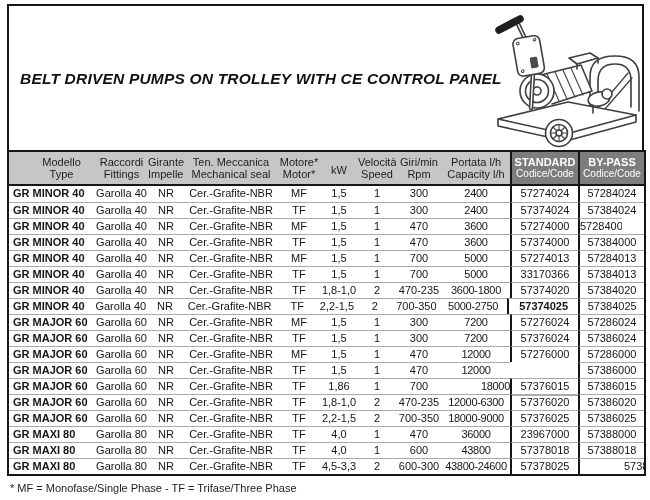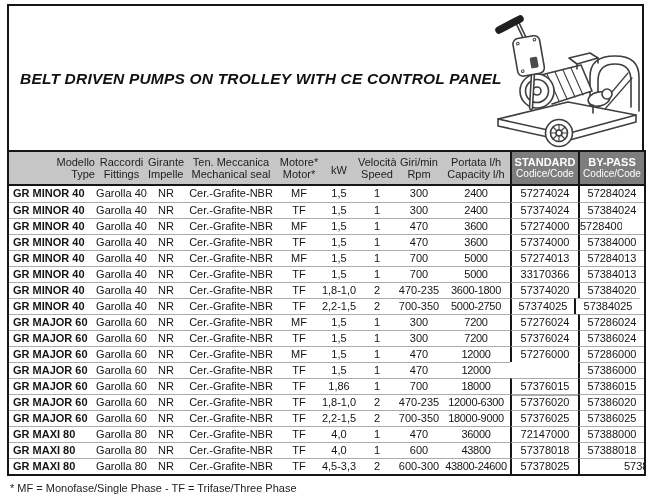--- a/index.html
+++ b/index.html
@@ -16,21 +16,21 @@
   .ptable { position:absolute; left:7px; top:150px; width:639px;
     border:2px solid #161616; background:#fff; }
   .thead { display:flex; height:34px; border-bottom:2px solid #161616; }
   .hcell { background:#c6c6c6; font-size:11px; line-height:12px; padding-top:4px;
     text-align:center; color:#1d1d1d; overflow:hidden; }
   .hcell.dark { background:#7d7d7d; color:#ffffff; }
   .hcell.dark .l1 { font-weight:bold; }
   .hcell.single { line-height:28px; }
   .hcell .l2 { display:block; }
   .hcell.dark .l2 { font-size:10px; }
-  .h0 { text-align:right; padding-left:19px; }
+  .h0 { text-align:center; padding-left:19px; }
 
   .tbody { }
   .trow { display:flex; height:16px; }
   .trow + .trow .cell { border-top:1px solid #ababab; }
   .cell { font-size:11px; line-height:15px; text-align:center; white-space:nowrap;
     overflow:hidden; color:#151515; }
   .c0 { text-align:left; padding-left:4px; font-weight:bold; }
   .c8 { letter-spacing:-0.3px; }
   .bdark { border-left:2px solid #161616 !important; }
   .thead .bdark { border-left:2px solid #161616; }
@@ -208,21 +208,21 @@
         <div class="trow">
           <div class="cell c0" style="width: 86px;">GR MINOR 40</div>
           <div class="cell c1" style="width: 53px;">Garolla 40</div>
           <div class="cell c2" style="width: 36px;">NR</div>
           <div class="cell c3" style="width: 94px;">Cer.-Grafite-NBR</div>
           <div class="cell c4" style="width: 42px;">TF</div>
           <div class="cell c5" style="width: 38px;">2,2-1,5</div>
           <div class="cell c6" style="width: 38px;">2</div>
           <div class="cell c7" style="width: 46px;">700-350</div>
           <div class="cell c8" style="width: 68px;">5000-2750</div>
-          <div class="cell c9 bdark" style="width: 64px;">57374025</div>
+          <div class="cell c9 bdark" style="width: 72px; font-weight: bold;">57374025</div>
           <div class="cell c10 bdark" style="width: 66px;">57384025</div>
         </div>
         <div class="trow">
           <div class="cell c0" style="width: 86px;">GR MAJOR 60</div>
           <div class="cell c1" style="width: 53px;">Garolla 60</div>
           <div class="cell c2" style="width: 36px;">NR</div>
           <div class="cell c3" style="width: 94px;">Cer.-Grafite-NBR</div>
           <div class="cell c4" style="width: 42px;">MF</div>
           <div class="cell c5" style="width: 38px;">1,5</div>
           <div class="cell c6" style="width: 38px;">1</div>
@@ -272,21 +272,21 @@
         </div>
         <div class="trow">
           <div class="cell c0" style="width: 86px;">GR MAJOR 60</div>
           <div class="cell c1" style="width: 53px;">Garolla 60</div>
           <div class="cell c2" style="width: 36px;">NR</div>
           <div class="cell c3" style="width: 94px;">Cer.-Grafite-NBR</div>
           <div class="cell c4" style="width: 42px;">TF</div>
           <div class="cell c5" style="width: 38px;">1,86</div>
           <div class="cell c6" style="width: 38px;">1</div>
           <div class="cell c7" style="width: 46px;">700</div>
-          <div class="cell c8" style="width: 68px;">18000</div>
+          <div class="cell c8" style="width: 68px; text-align: right;">18000</div>
           <div class="cell c9 bdark" style="width: 68px;">57376015</div>
           <div class="cell c10 bdark" style="width: 66px;">57386015</div>
         </div>
         <div class="trow">
           <div class="cell c0" style="width: 86px;">GR MAJOR 60</div>
           <div class="cell c1" style="width: 53px;">Garolla 60</div>
           <div class="cell c2" style="width: 36px;">NR</div>
           <div class="cell c3" style="width: 94px;">Cer.-Grafite-NBR</div>
           <div class="cell c4" style="width: 42px;">TF</div>
           <div class="cell c5" style="width: 38px;">1,8-1,0</div>
@@ -312,21 +312,21 @@
         <div class="trow">
           <div class="cell c0" style="width: 86px;">GR MAXI 80</div>
           <div class="cell c1" style="width: 53px;">Garolla 80</div>
           <div class="cell c2" style="width: 36px;">NR</div>
           <div class="cell c3" style="width: 94px;">Cer.-Grafite-NBR</div>
           <div class="cell c4" style="width: 42px;">TF</div>
           <div class="cell c5" style="width: 38px;">4,0</div>
           <div class="cell c6" style="width: 38px;">1</div>
           <div class="cell c7" style="width: 46px;">470</div>
           <div class="cell c8" style="width: 68px;">36000</div>
-          <div class="cell c9 bdark" style="width: 68px;">72147000</div>
+          <div class="cell c9 bdark" style="width: 68px;">23967000</div>
           <div class="cell c10 bdark" style="width: 66px;">57388000</div>
         </div>
         <div class="trow">
           <div class="cell c0" style="width: 86px;">GR MAXI 80</div>
           <div class="cell c1" style="width: 53px;">Garolla 80</div>
           <div class="cell c2" style="width: 36px;">NR</div>
           <div class="cell c3" style="width: 94px;">Cer.-Grafite-NBR</div>
           <div class="cell c4" style="width: 42px;">TF</div>
           <div class="cell c5" style="width: 38px;">4,0</div>
           <div class="cell c6" style="width: 38px;">1</div>

